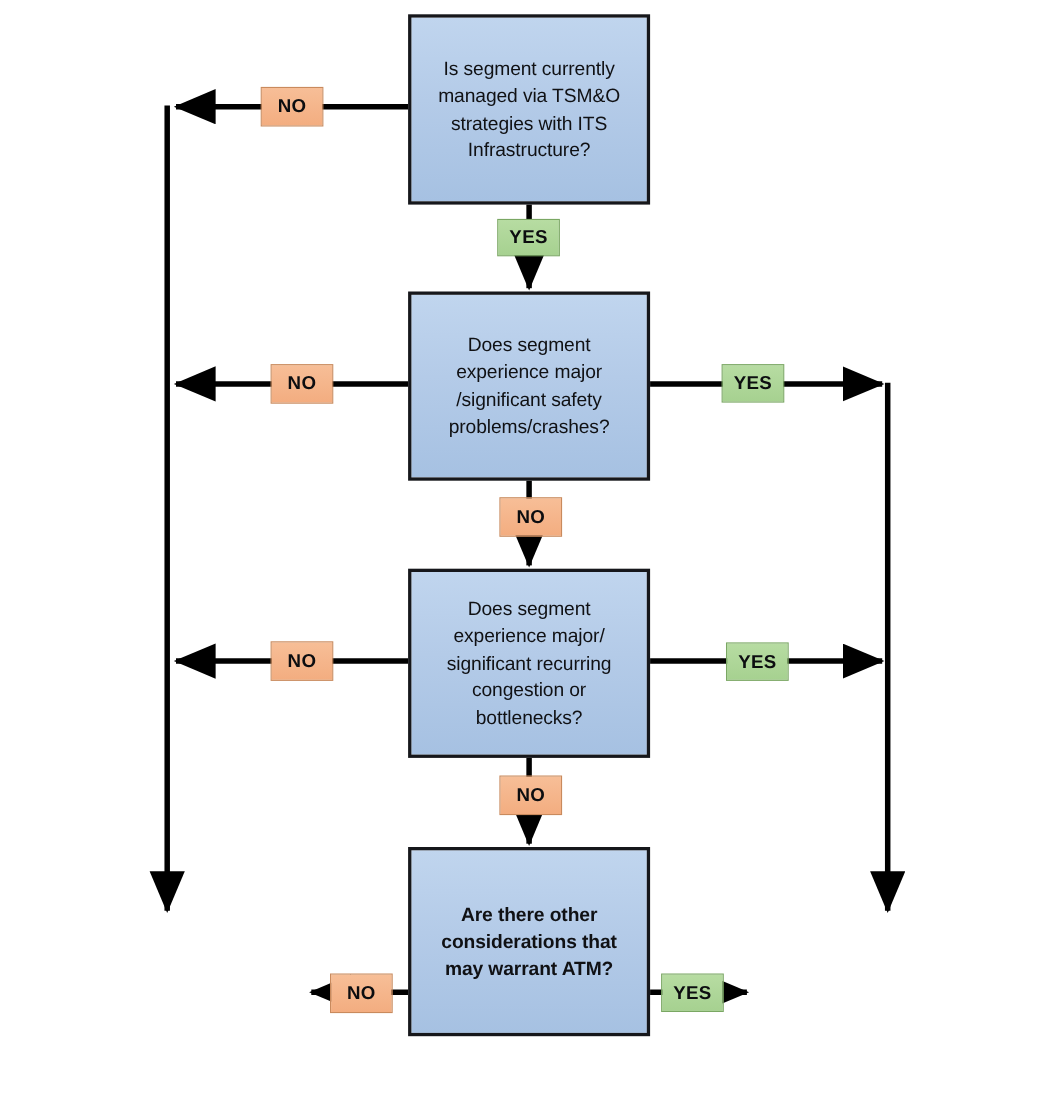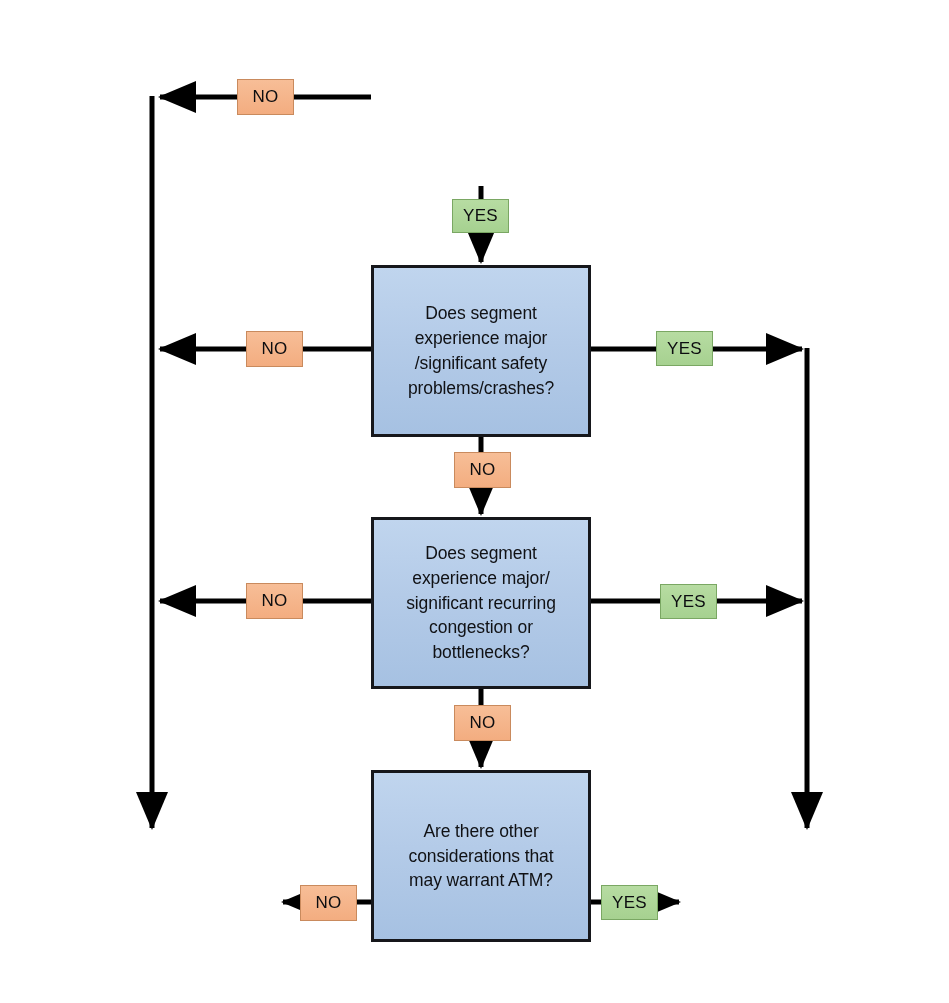--- a/index.html
+++ b/index.html
@@ -66,21 +66,21 @@
     display: block;
   }
   
   .edge-label {
     position: absolute;
     box-sizing: border-box;
     display: flex;
     align-items: center;
     justify-content: center;
     font-size: 17px;
-    font-weight: normal;
+    font-weight: bold;
     letter-spacing: 0.3px;
     color: #0c0d10;
     border: 1px solid;
   }
   .edge-label.no {
     background: linear-gradient(to bottom, #f7be97 0%, #f3ad80 100%);
     border-color: #c98a5d;
   }
   .edge-label.yes {
     background: linear-gradient(to bottom, #b7dca2 0%, #a6d190 100%);
@@ -120,37 +120,43 @@
       <path d="M591,601 L802,601" marker-end="url(#arrow)"></path>
 
       <path d="M481,689 L481,767" marker-end="url(#arrow)"></path>
 
       <path d="M371,902 L283,902" marker-end="url(#arrow)"></path>
 
       <path d="M591,902 L679,902" marker-end="url(#arrow)"></path>
     </g>
   </svg>
 
+  <div class="decision-box" style="left:371px; top:13px; width:220px; height:173px;">
+    <span class="txt">Is segment currently
+managed via TSM&amp;O
+strategies with ITS
+Infrastructure?</span>
+  </div>
 
   <div class="decision-box" style="left:371px; top:265px; width:220px; height:172px;">
     <span class="txt">Does segment
 experience major
 /significant safety
 problems/crashes?</span>
   </div>
 
   <div class="decision-box" style="left:371px; top:517px; width:220px; height:172px;">
     <span class="txt">Does segment
 experience major/
 significant recurring
 congestion or
 bottlenecks?</span>
   </div>
 
-  <div class="decision-box" style="left:371px; top:770px; width:220px; height:172px;">
+  <div class="decision-box" style="left:371px; top:770px; width:220px; height:172px;font-weight:bold;">
     <span class="txt">Are there other
 considerations that
 may warrant ATM?</span>
   </div>
 
 
 
   <div class="edge-label no" style="left:237px; top:79px; width:57px; height:36px;">
     <span>NO</span>
   </div>

